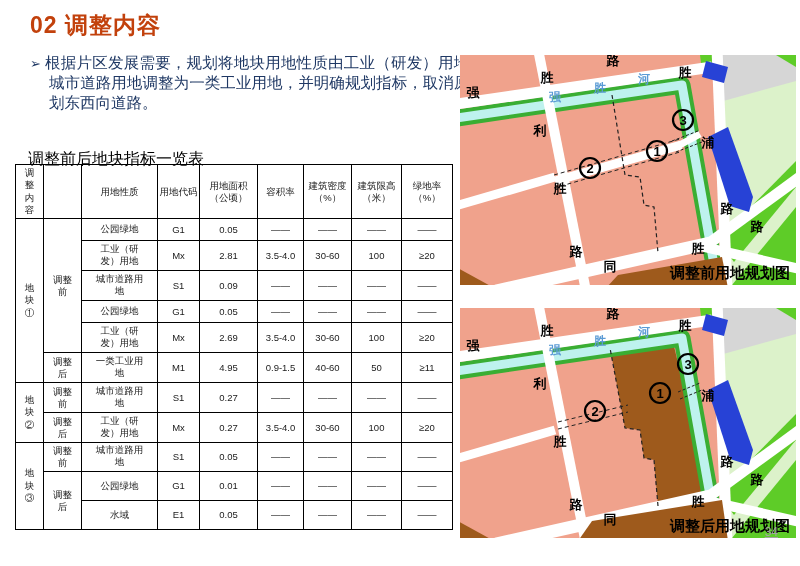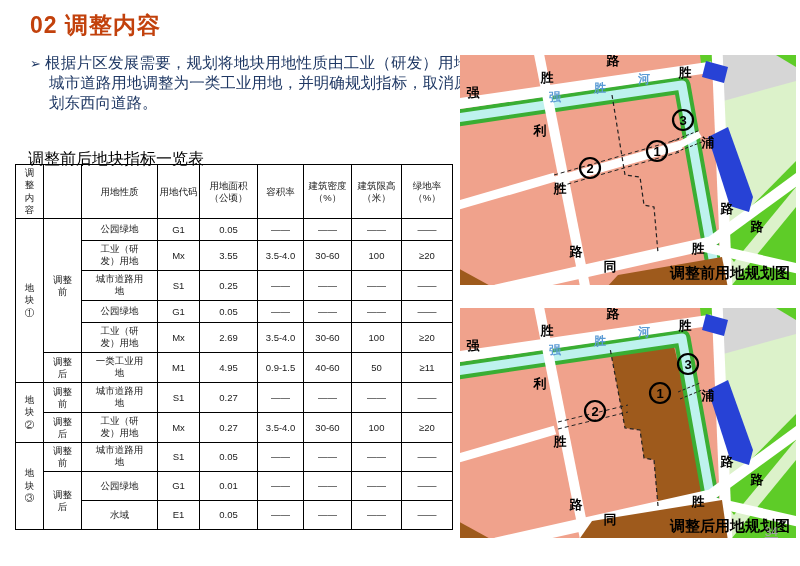--- a/index.html
+++ b/index.html
@@ -83,30 +83,30 @@
         <td>G1</td>
         <td>0.05</td>
         <td>——</td>
         <td>——</td>
         <td>——</td>
         <td>——</td>
       </tr>
       <tr style="height: 30px;">
         <td class="landuse"><span>工业（研发）用地</span></td>
         <td>Mx</td>
-        <td>3.55</td>
+        <td>2.81</td>
         <td>3.5-4.0</td>
         <td>30-60</td>
         <td>100</td>
         <td>≥20</td>
       </tr>
       <tr style="height: 30px;">
         <td class="landuse"><span>城市道路用地</span></td>
         <td>S1</td>
-        <td>0.25</td>
+        <td>0.09</td>
         <td>——</td>
         <td>——</td>
         <td>——</td>
         <td>——</td>
       </tr>
       <tr style="height: 22px;">
         <td class="landuse"><span>公园绿地</span></td>
         <td>G1</td>
         <td>0.05</td>
         <td>——</td>

